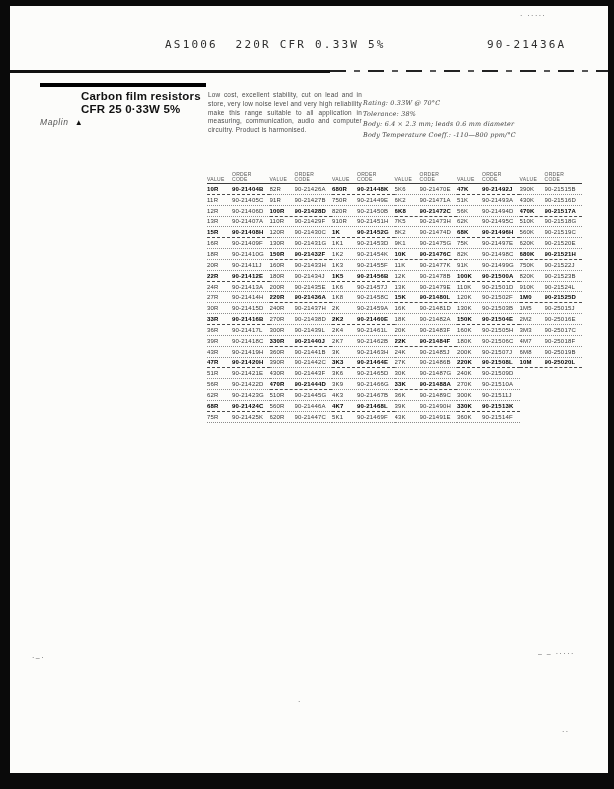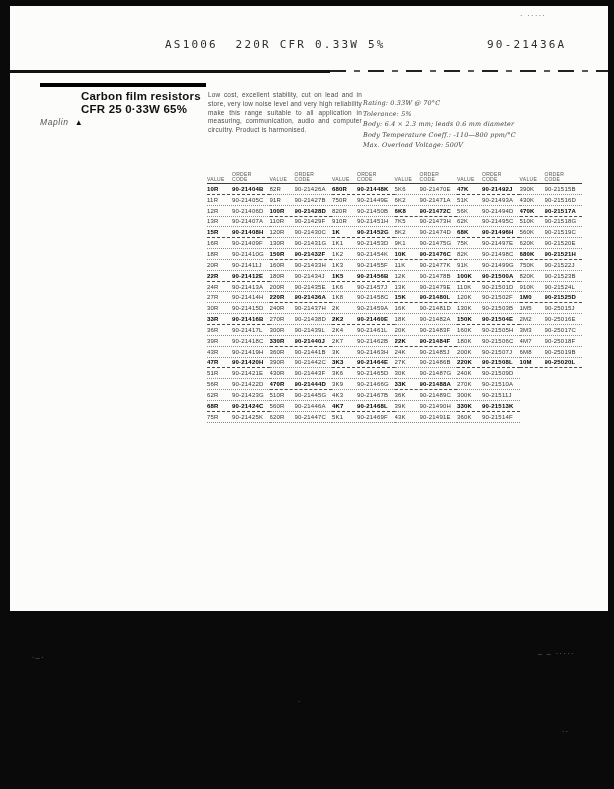--- a/index.html
+++ b/index.html
@@ -1,21 +1,21 @@
 <!DOCTYPE html>
 <html><head>
 <meta charset="utf-8">
 <style>
   html,body{margin:0;padding:0;}
   body{
     width:614px;height:789px;position:relative;background:#0a0a0a;
     font-family:"Liberation Sans", sans-serif;overflow:hidden;
   }
   .page{
-    position:absolute;left:10px;top:6px;width:598px;height:605px;
+    position:absolute;left:10px;top:6px;width:598px;height:767px;
     background:#fcfcfa;color:#222;
   }
   
   .hdr-left{
     position:absolute;left:155px;top:32px;
     font-family:"DejaVu Sans Mono", monospace;font-size:11px;letter-spacing:2.2px;
     color:#2e2e2e;white-space:pre;
   }
   .hdr-right{
     position:absolute;left:477px;top:32px;
@@ -86,34 +86,33 @@
 
   <div class="hdr-left">AS1006  220R CFR 0.33W 5%</div>
   <div class="hdr-right">90-21436A</div>
 
   <div class="rule-solid"></div>
   <div class="rule-dash"></div>
 
   <div class="title-bar"></div>
   <div class="title">
     <div>Carbon film resistors</div>
-    <div>CFR 25 0·33W 65%</div>
+    <div>CFR 25 0·33W 5%</div>
   </div>
   <div class="brand">
     <span>Maplin</span><span class="tri">▲</span>
   </div>
 
   <div class="desc">Low cost, excellent stability, cut on lead and in store, very low noise level and very high reliability make this range suitable to all application in measuring, communication, audio and computer circuitry. Product is harmonised.</div>
 
   <div class="specs">
     <div>Rating: 0.33W @ 70°C</div>
-    <div>Tolerance: 5%</div>
+    <div>Tolerance: 38%</div>
     <div>Body: 6.4 × 2.3 mm; leads 0.6 mm diameter</div>
     <div>Body Temperature Coeff.: -110—800 ppm/°C</div>
-    <div>Max. Overload Voltage: 500V</div>
   </div>
 
   <div class="rtable">
       <div class="col-pair">
         <div class="pair-head">
           <div class="vh">VALUE</div>
           <div class="oh">
             <div class="">ORDER</div>
             <div class="">CODE</div>
           </div>

